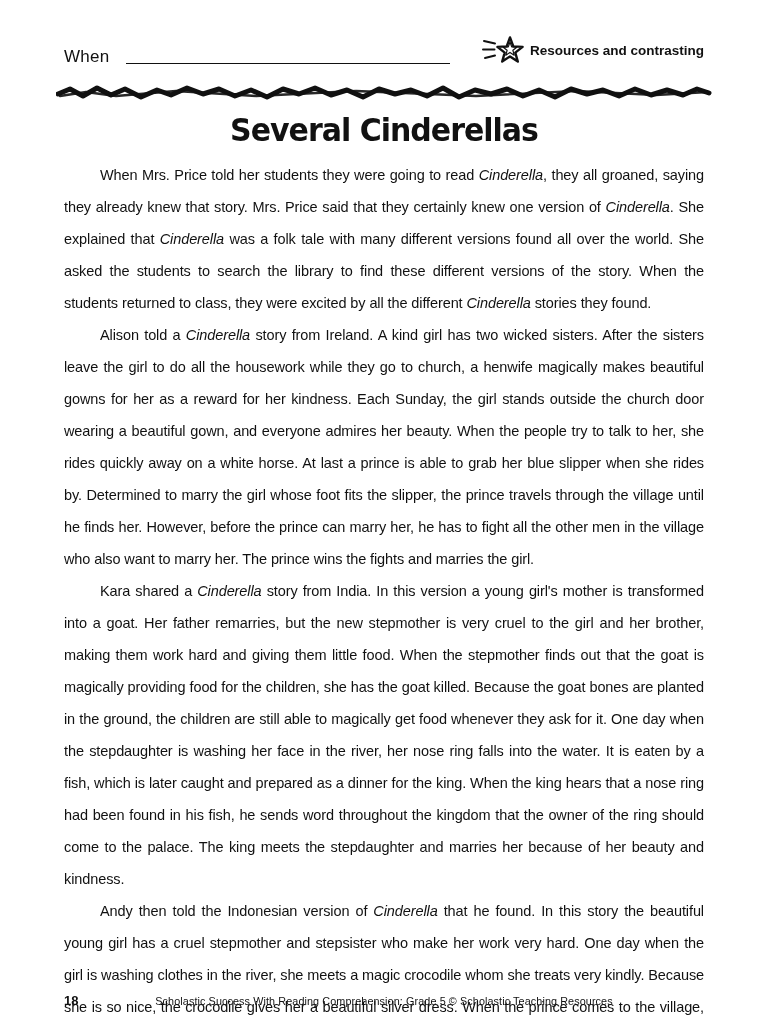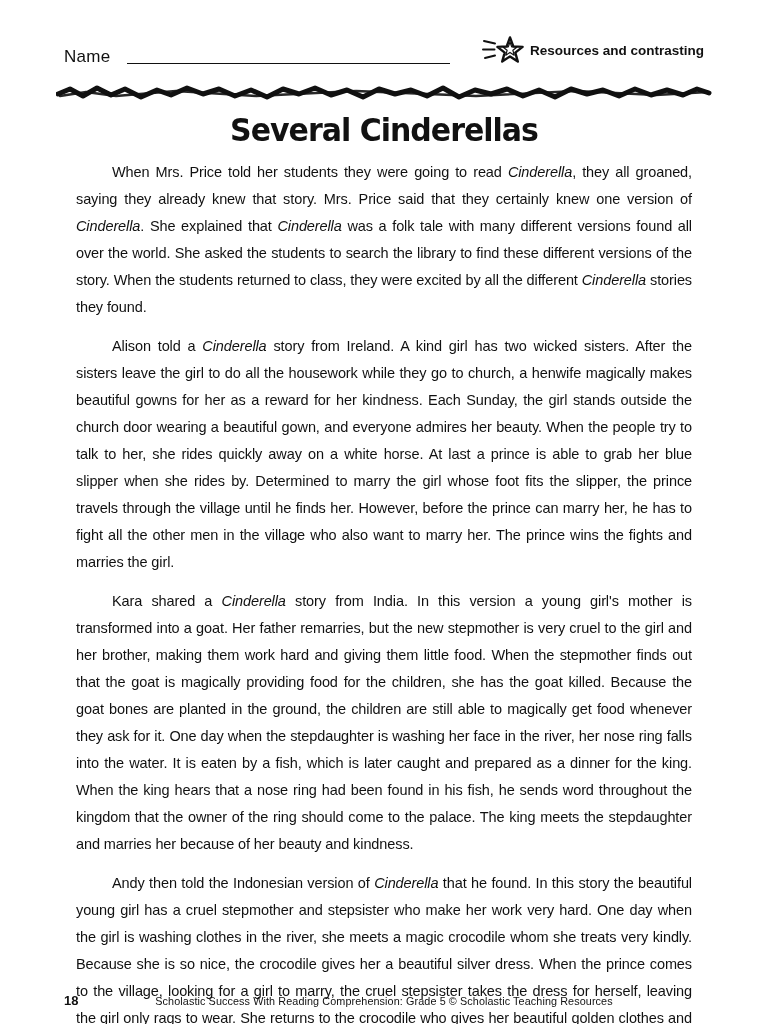--- a/index.html
+++ b/index.html
@@ -62,23 +62,23 @@
     font-weight: 800;
     font-size: 30px;
     letter-spacing: -1px;
     margin: 10px 0 12px 0;
     transform: scaleY(1.05);
   }
 
   
   .body-text { }
   .para {
-    margin: 12px;
+    margin: 0;
     font-size: 14.5px;
-    line-height: 27px;
+    line-height: 32px;
     letter-spacing: -0.1px;
     text-align: justify;
     text-indent: 36px;
   }
   .para .italic { font-style: italic; }
 
   
   .footer {
     position: absolute;
     left: 64px;
@@ -102,21 +102,21 @@
     letter-spacing: 0.1px;
     white-space: nowrap;
   }
 </style>
 </head>
 <body>
 
 <div class="page">
 
   <div class="header-row">
-    <span class="name-label">Name</span>
+    <span class="name-label">When</span>
     <span class="name-line"></span>
     <span class="topic-group">
       <span class="star-icon">
         <svg class="star-icon-svg" width="46" height="34" viewBox="0 0 46 34" xmlns="http://www.w3.org/2000/svg">
           <g stroke="#111" fill="none" stroke-linecap="round">
             <line x1="2" y1="7" x2="13" y2="9.5" stroke-width="2"></line>
             <line x1="1" y1="15.5" x2="12.5" y2="15.5" stroke-width="2"></line>
             <line x1="3" y1="24" x2="13" y2="21.5" stroke-width="2"></line>
           </g>
           <polygon points="28,3.5 31.3,12.4 40.6,12.9 33.3,18.6 35.8,27.6 28,22.4 20.2,27.6 22.7,18.6 15.4,12.9 24.7,12.4" fill="#ffffff" stroke="#111" stroke-width="2.4" stroke-linejoin="round"></polygon>

